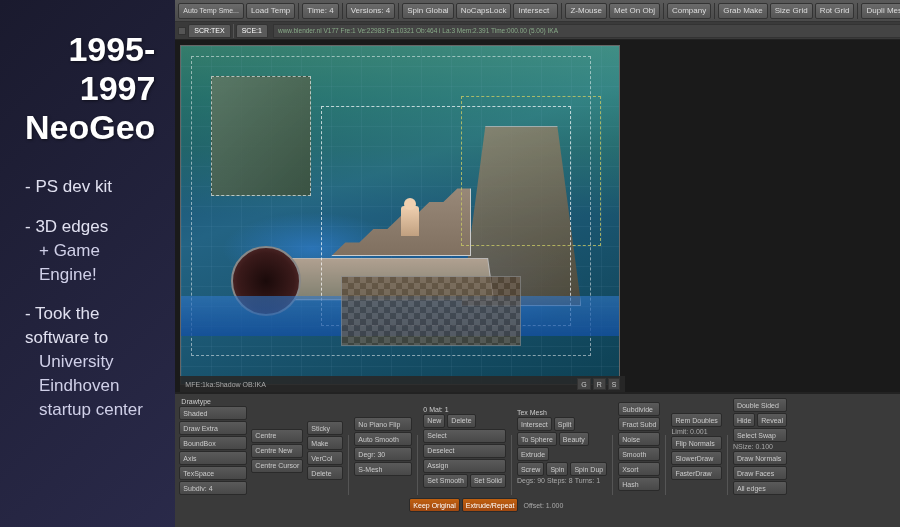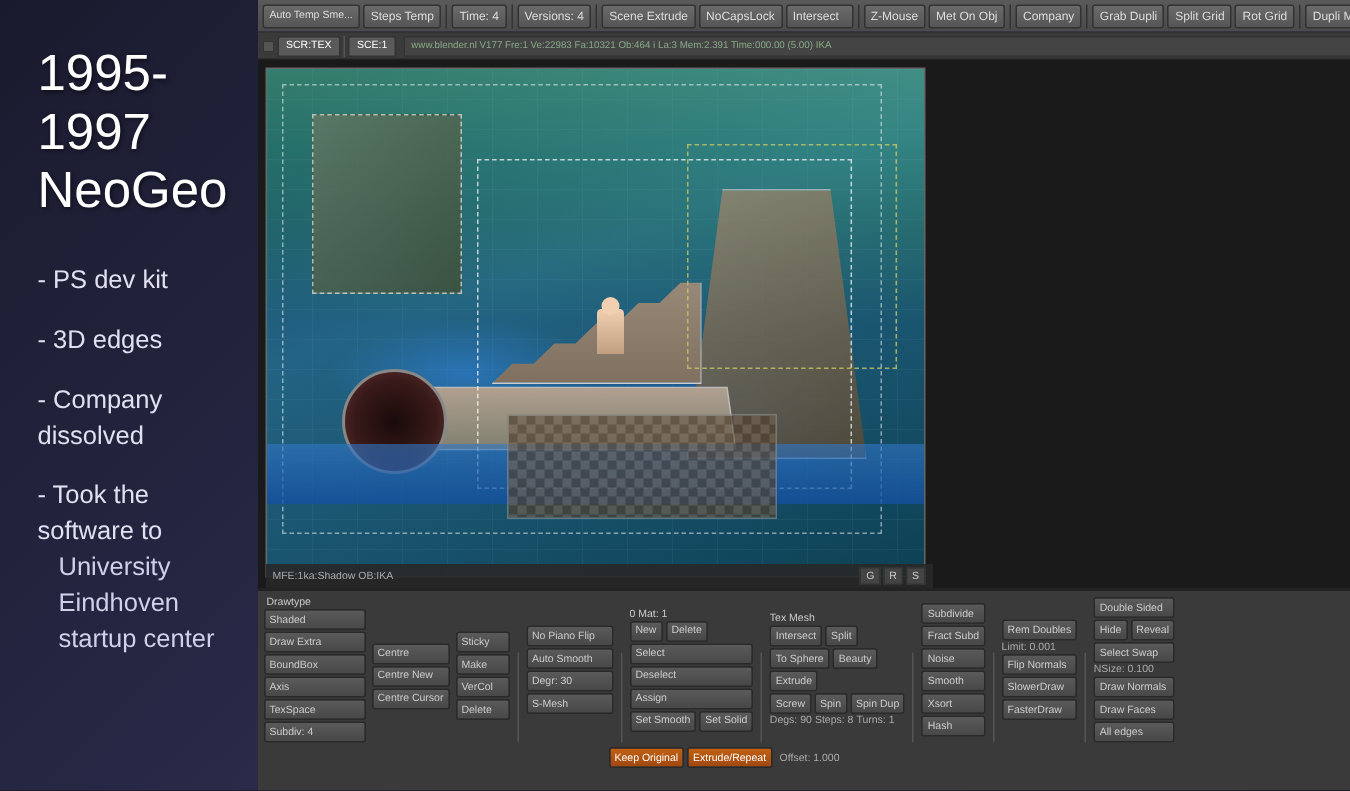--- a/index.html
+++ b/index.html
@@ -28,26 +28,27 @@
       display: flex;
       flex-direction: column;
       justify-content: flex-start;
       padding: 20px 20px 20px 25px;
       position: relative;
       z-index: 2;
     }
 
     .slide-title {
       font-size: 34px;
-      font-weight: normal;
+      font-weight: bold;
       color: #ffffff;
       line-height: 1.15;
       margin-bottom: 22px;
       margin-top: 10px;
       text-shadow: 1px 1px 3px rgba(0,0,0,0.5);
+      text-align: right;
     }
 
     .bullet-list {
       list-style: none;
       display: flex;
       flex-direction: column;
       gap: 4px;
     }
 
     .bullet-item {
@@ -266,76 +267,74 @@
 
   <div class="left-panel">
     <h1 class="slide-title">1995-1997 NeoGeo</h1>
 
     <ul class="bullet-list">
       <li class="bullet-item">
         <span>- PS dev kit</span>
       </li>
       <li class="bullet-item">
         <span>- 3D edges</span>
-      </li>
-      <li class="bullet-item">
-        <span>- Company dissolved</span>
+        <span class="sub-indent">+ Game Engine!</span>
       </li>
       <li class="bullet-item">
         <span>- Took the software to</span>
         <span class="sub-indent">University Eindhoven</span>
         <span class="sub-indent">startup center</span>
       </li>
     </ul>
   </div>
 
   <div class="right-panel">
 
     <div class="blender-top-bar">
       <div class="blender-toolbar-btn wide">
         <span style="font-size:7px;">Auto Temp Sme...</span>
       </div>
       <div class="blender-toolbar-btn medium">
-        <span>Steps Temp</span>
+        <span>Load Temp</span>
       </div>
       <div class="toolbar-sep"></div>
       <div class="blender-toolbar-btn small">
         <span>Time: 4</span>
       </div>
       <div class="toolbar-sep"></div>
       <div class="blender-toolbar-btn medium">
         <span>Versions: 4</span>
       </div>
       <div class="toolbar-sep"></div>
       <div class="blender-toolbar-btn medium">
-        <span>Scene Extrude</span>
+        <span>Spin Global</span>
       </div>
       <div class="blender-toolbar-btn medium">
         <span>NoCapsLock</span>
       </div>
       <div class="blender-toolbar-btn medium">
         <span>Intersect</span>
       </div>
       <div class="toolbar-sep"></div>
       <div class="blender-toolbar-btn small">
         <span>Z-Mouse</span>
       </div>
       <div class="blender-toolbar-btn small">
         <span>Met On Obj</span>
       </div>
       <div class="toolbar-sep"></div>
       <div class="blender-toolbar-btn small">
         <span>Company</span>
       </div>
       <div class="toolbar-sep"></div>
       <div class="blender-toolbar-btn small">
-        <span>Grab Dupli</span>
+        <span>Grab Make</span>
       </div>
       <div class="blender-toolbar-btn small">
-        <span>Split Grid</span>
+        <span>Size Grid</span>
       </div>
       <div class="blender-toolbar-btn small">
         <span>Rot Grid</span>
       </div>
       <div class="toolbar-sep"></div>
       <div class="blender-toolbar-btn medium">
         <span>Dupli Mesh</span>
       </div>
 
     </div>

